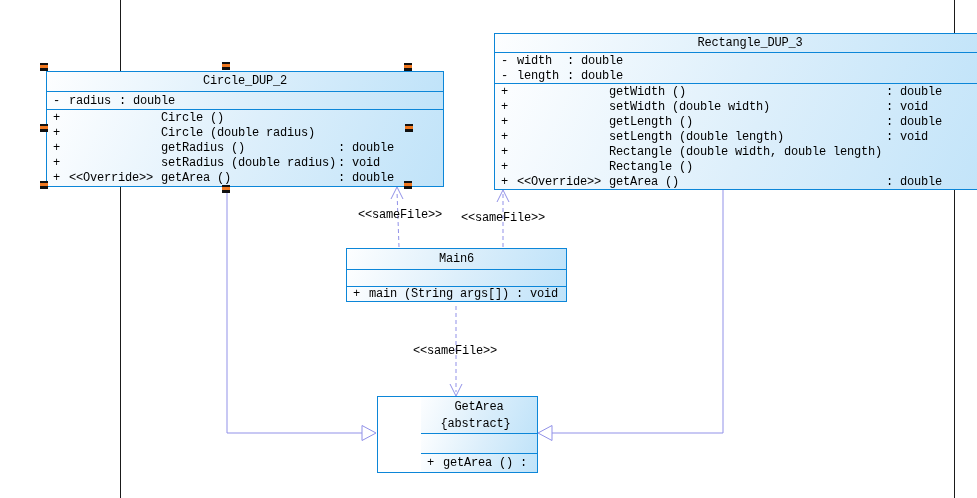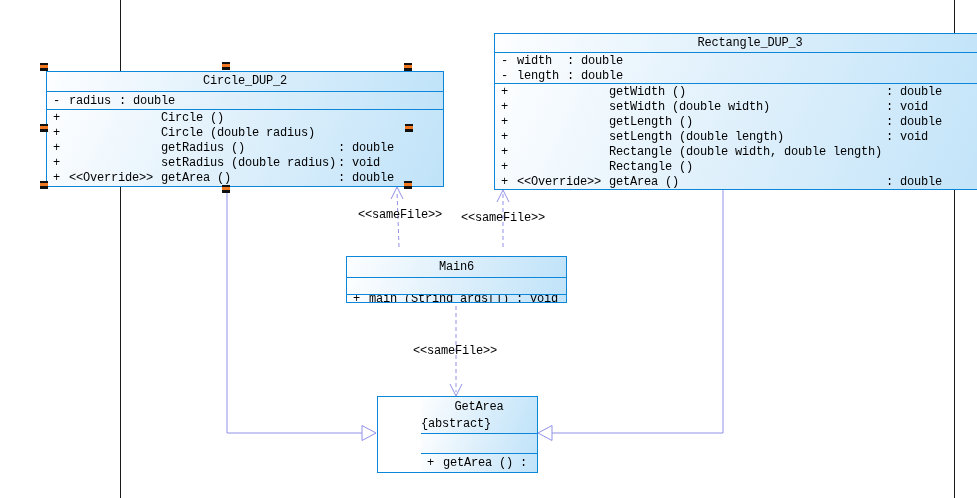--- a/index.html
+++ b/index.html
@@ -42,29 +42,29 @@
   .box-circle .ops .row{grid-template-columns:16px 92px 177px 1fr;}
   .box-circle .attrs .row,
   .box-rect .attrs .row{grid-template-columns:16px 50px 1fr;}
 
   .box-rect{left:494px;top:33px;width:512px;height:157px;}
   .box-rect .cmp-title{height:18px;line-height:18px;}
   .box-rect .attrs{height:31px;}
   .box-rect .ops{flex:1;}
   .box-rect .ops .row{grid-template-columns:16px 92px 277px 1fr;}
 
-  .box-main{left:346px;top:248px;width:221px;height:47px;margin-top:8px;}
+  .box-main{left:346px;top:248px;width:221px;height:54px;}
   .box-main .cmp-title{height:20px;line-height:20px;}
   .box-main .attrs{height:17px;}
   .box-main .ops{flex:1;}
 
   .box-get{left:377px;top:396px;width:161px;height:77px;padding-left:43px;}
   .box-get .cmp-title{height:36px;}
   .box-get .cmp-title .cls-name{line-height:18px;text-align:center;}
-  .box-get .cmp-title .cls-mod{line-height:16px;text-align:left;padding-right:7px;}
+  .box-get .cmp-title .cls-mod{line-height:16px;text-align:center;padding-right:7px;}
   .box-get .attrs{height:20px;}
   .box-get .ops{flex:1;}
 
   .compact .row{grid-template-columns:16px max-content 1fr;}
   .compact .row span:nth-child(3){padding-left:7px;}
 
   
   .conn-layer{position:absolute;left:0;top:0;z-index:3;pointer-events:none;}
   .conn{stroke:var(--rel);fill:none;stroke-width:1;pointer-events:visibleStroke;}
   .conn.dashed{stroke-dasharray:4 3;}

